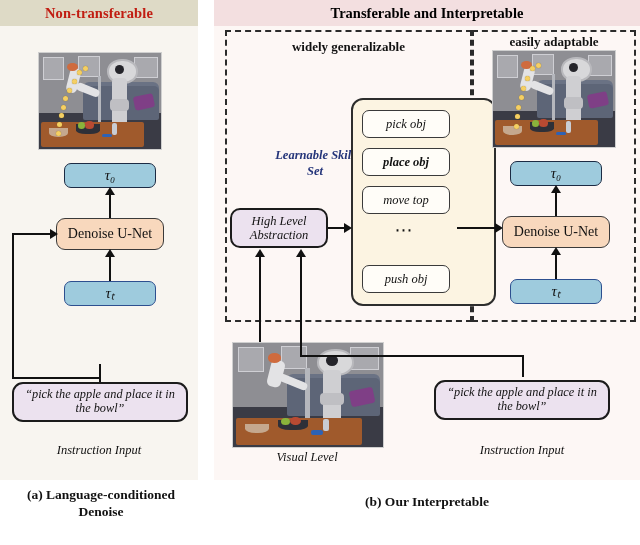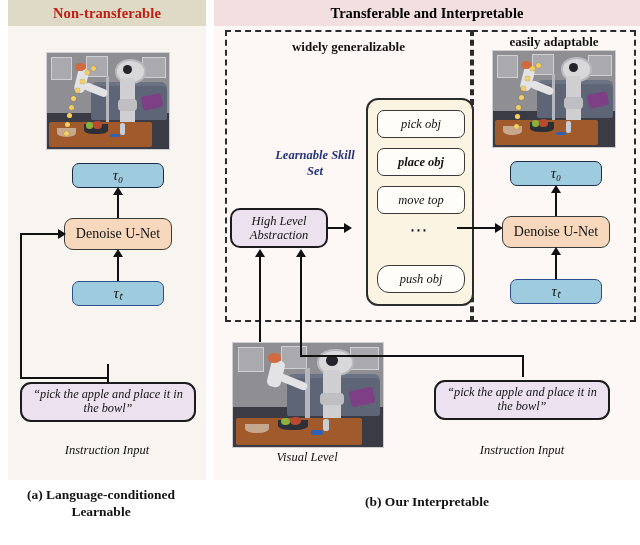--- a/index.html
+++ b/index.html
@@ -2,21 +2,21 @@
 <html><head>
 <meta charset="utf-8">
 <style>
   html,body{margin:0;padding:0;background:#ffffff;}
   body{width:640px;height:545px;position:relative;overflow:hidden;
        font-family:"Liberation Serif", serif;color:#111;}
 
   .panel{position:absolute;}
 
   
-  #left-panel{left:8px;top:0;width:198px;height:480px;background:#f8f5f0;}
+  #left-panel{left:0;top:0;width:198px;height:480px;background:#f8f5f0;}
   #left-title-bar{position:absolute;left:0;top:0;width:198px;height:26px;
       background:#dedac6;display:flex;align-items:center;justify-content:center;}
   #left-title-bar .ttl{color:#c11d12;font-weight:bold;font-size:14.5px;letter-spacing:.1px;}
 
   
   #right-panel{left:214px;top:0;width:426px;height:480px;background:#fdf7f5;}
   #right-title-bar{position:absolute;left:0;top:0;width:426px;height:26px;
       background:#f3dfe0;display:flex;align-items:center;justify-content:center;}
   #right-title-bar .ttl{color:#000000;font-weight:bold;font-size:14.5px;}
 
@@ -203,34 +203,34 @@
   </div>
 
   <div class="sslabel" style="left:58px;top:148px;width:86px;">
     <span>Learnable Skill Set</span>
   </div>
 
   <div class="node hla" style="left:16px;top:208px;width:98px;height:40px;">
     <span>High Level Abstraction</span>
   </div>
 
-  <div class="skillbox" style="left:152px;top:98px;width:104px;height:204px;">
+  <div class="skillbox" style="left:137px;top:98px;width:104px;height:204px;padding-left:37px;">
     <div class="skill" style="left:9px;top:10px;width:86px;height:26px;">
       <span>pick obj</span>
     </div>
     <div class="skill bold" style="left:9px;top:48px;width:86px;height:26px;">
       <span>place obj</span>
     </div>
     <div class="skill" style="left:9px;top:86px;width:86px;height:26px;">
       <span>move top</span>
     </div>
     <div class="skill dots" style="left:9px;top:118px;width:86px;height:24px;">
       <span>⋯</span>
     </div>
-    <div class="skill" style="left:9px;top:165px;width:86px;height:26px;border-radius:12px;">
+    <div class="skill" style="left:9px;top:165px;width:86px;height:26px;">
       <span>push obj</span>
     </div>
   </div>
 
   <div class="ln hline" style="left:114px;top:227px;width:17px;"></div>
   <div class="arrow-right" style="left:130px;top:223px;"></div>
 
   <div class="ln hline" style="left:243px;top:227px;width:42px;"></div>
   <div class="arrow-right" style="left:281px;top:223px;"></div>
 
@@ -322,14 +322,14 @@
   <div class="ln vline" style="left:308px;top:355px;height:22px;"></div>
   <div class="arrow-up" style="left:82px;top:249px;"></div>
 
   <div class="node instr" style="left:220px;top:380px;width:176px;height:40px;">
     <span>“pick the apple and place it in the bowl”</span>
   </div>
 
   <div class="caption-sm" style="left:220px;top:443px;width:176px;">Instruction Input</div>
 </div>
 
-<div class="fig-cap" style="left:4px;top:487px;width:194px;">(a) Language-conditioned Learnable</div>
+<div class="fig-cap" style="left:4px;top:487px;width:194px;">(a) Language-conditioned Denoise</div>
 <div class="fig-cap" style="left:214px;top:494px;width:426px;">(b) Our Interpretable</div>
 
 </body></html>

